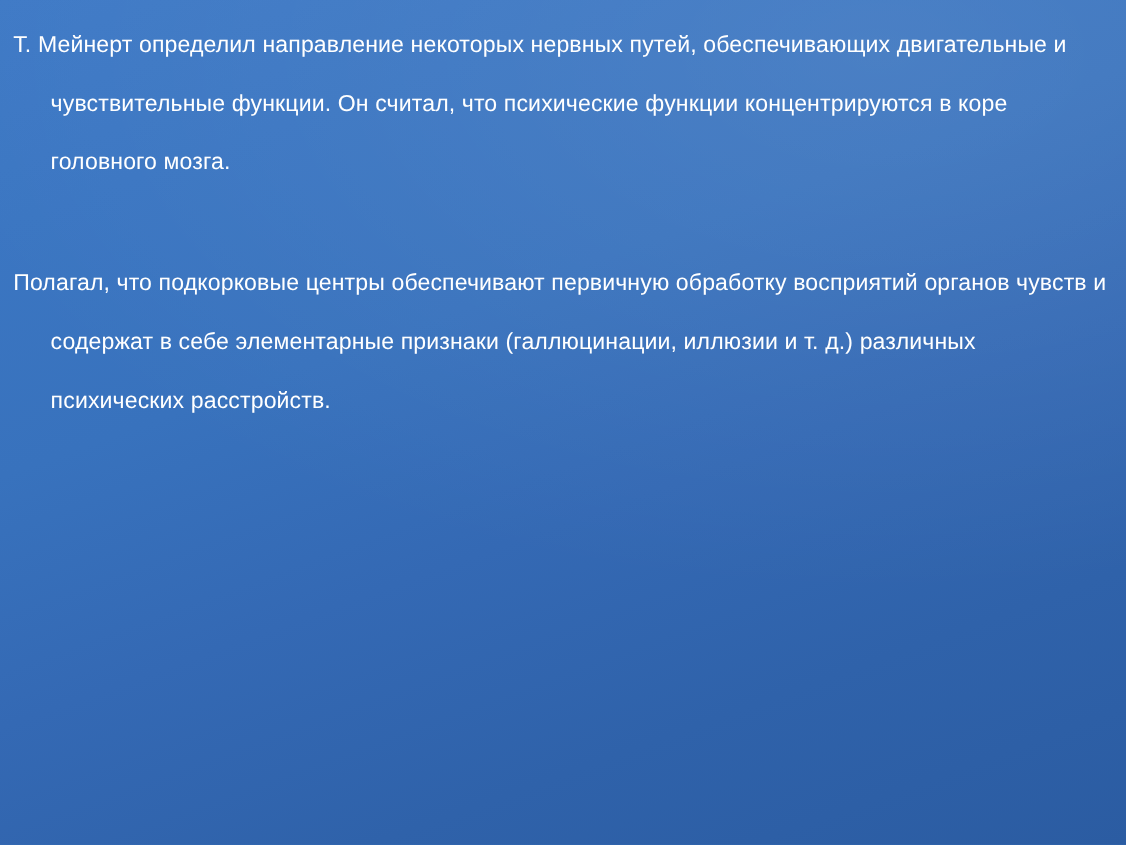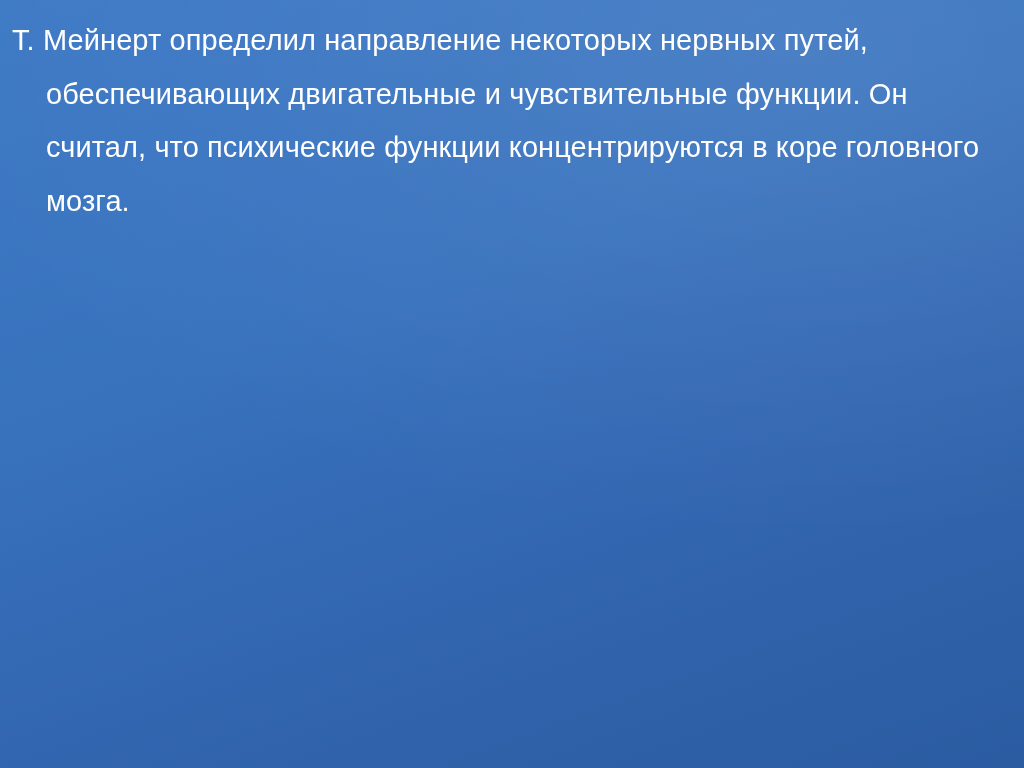--- a/index.html
+++ b/index.html
@@ -47,21 +47,21 @@
   #body-text {
     position: absolute;
     left: 12px;
     top: 14px;
     width: 996px;
     z-index: 2;
   }
 
   .para {
     color: #ffffff;
-    font-size: 29px;
+    font-size: 21px;
     line-height: 53.5px;
     font-weight: 400;
     letter-spacing: 0.1px;
     white-space: pre-line;
     
     padding-left: 34px;
     text-indent: -34px;
     margin: 0;
   }
 
@@ -71,17 +71,18 @@
 </style>
 </head>
 <body>
 
 <div id="slide">
 
   <div id="body-text">
 
     <p class="para" id="para-1">Т. Мейнерт определил направление некоторых нервных путей, обеспечивающих двигательные и чувствительные функции. Он считал, что психические функции концентрируются в коре головного мозга.</p>
 
+    <p class="para" id="para-2">Полагал, что подкорковые центры обеспечивают первичную обработку восприятий органов чувств и содержат в себе элементарные признаки (галлюцинации, иллюзии и т. д.) различных психических расстройств.</p>
 
 
   </div>
 
 </div>
 
 </body></html>

